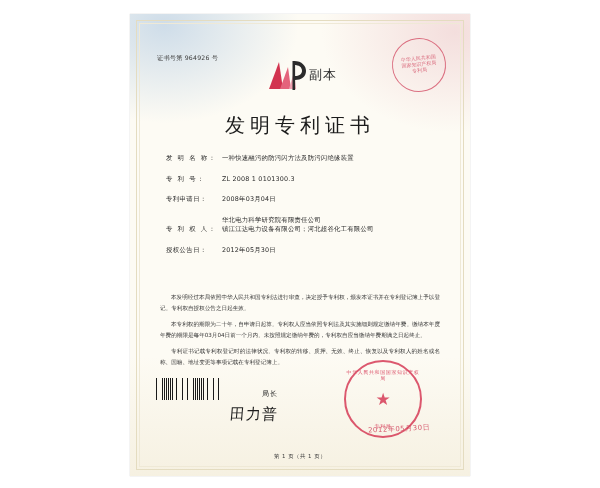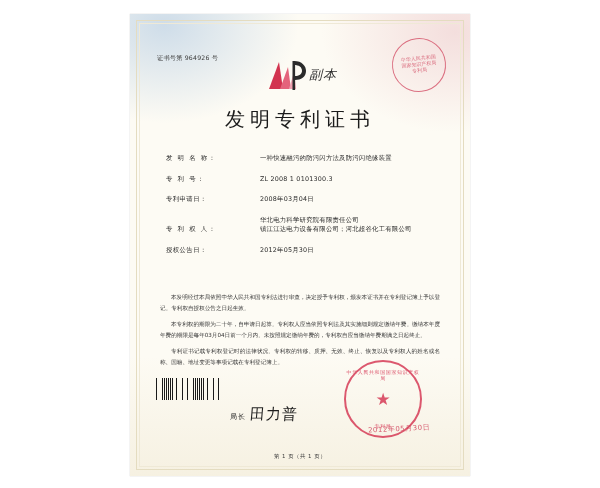--- a/index.html
+++ b/index.html
@@ -107,38 +107,37 @@
   
   .logo-row {
     position: absolute;
     left: 0;
     top: 44px;
     width: 340px;
     display: flex;
     align-items: center;
     justify-content: center;
     gap: 0;
-    font-style: italic;
   }
   .logo-mark {
     position: relative;
     width: 46px;
     height: 34px;
   }
   .fuben {
     font-size: 13px;
     color: #2b2b2b;
     font-family: "DejaVu Sans", "Liberation Sans", sans-serif;
     letter-spacing: 1px;
   }
 
   .main-title {
     position: absolute;
     left: 0;
-    top: 92px;
+    top: 98px;
     width: 340px;
     text-align: center;
     font-size: 20px;
     letter-spacing: 5px;
     color: #1b1b1b;
     font-family: "DejaVu Sans", "Liberation Sans", sans-serif;
   }
 
   .fields {
     position: absolute;
@@ -159,21 +158,20 @@
     flex: 0 0 56px;
     letter-spacing: 1.6px;
     white-space: nowrap;
   }
   .field-label.wide {
     letter-spacing: 0.4px;
   }
   .field-value {
     flex: 1;
     letter-spacing: 0.2px;
-    margin-left: 38px;
   }
   .field-value .line2 {
     display: block;
   }
 
   .body-text {
     position: absolute;
     left: 30px;
     top: 278px;
     width: 280px;
@@ -206,20 +204,21 @@
   }
 
   
   .sign-row {
     position: absolute;
     left: 100px;
     bottom: 52px;
     display: flex;
     align-items: flex-end;
     gap: 4px;
+    flex-direction: column;
   }
   .sign-label {
     font-size: 7px;
     color: #222;
     letter-spacing: 1px;
     padding-bottom: 2px;
   }
   .sign-name {
     font-size: 15px;
     color: #1d1d1d;

